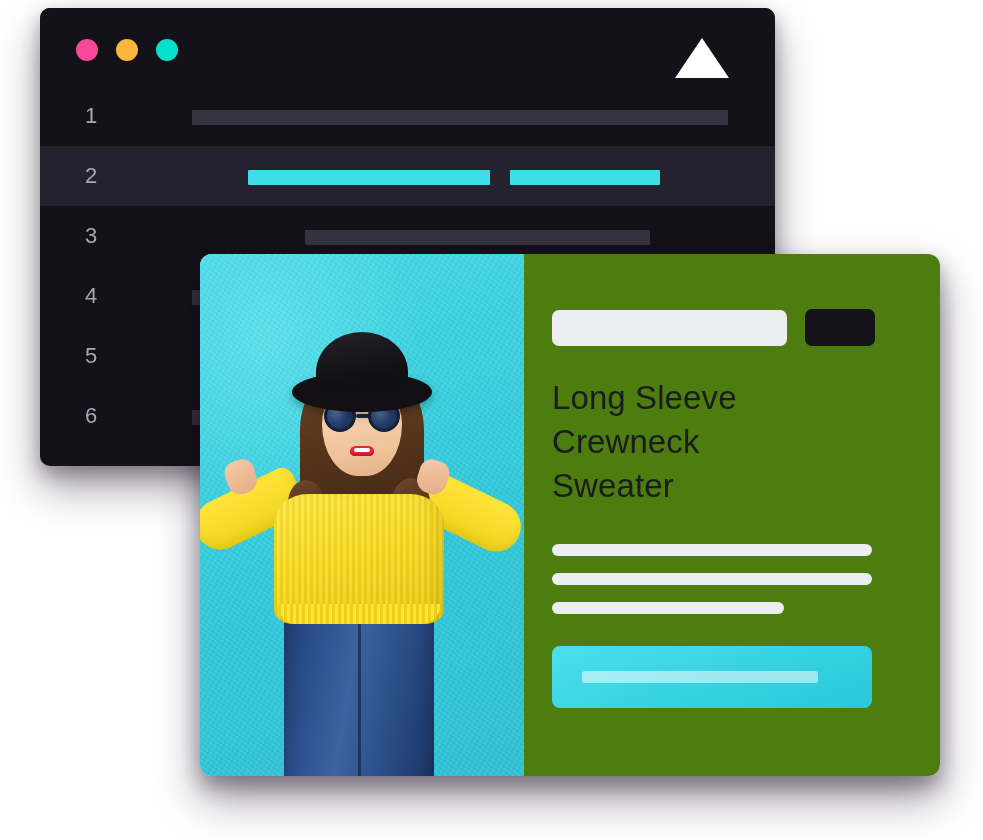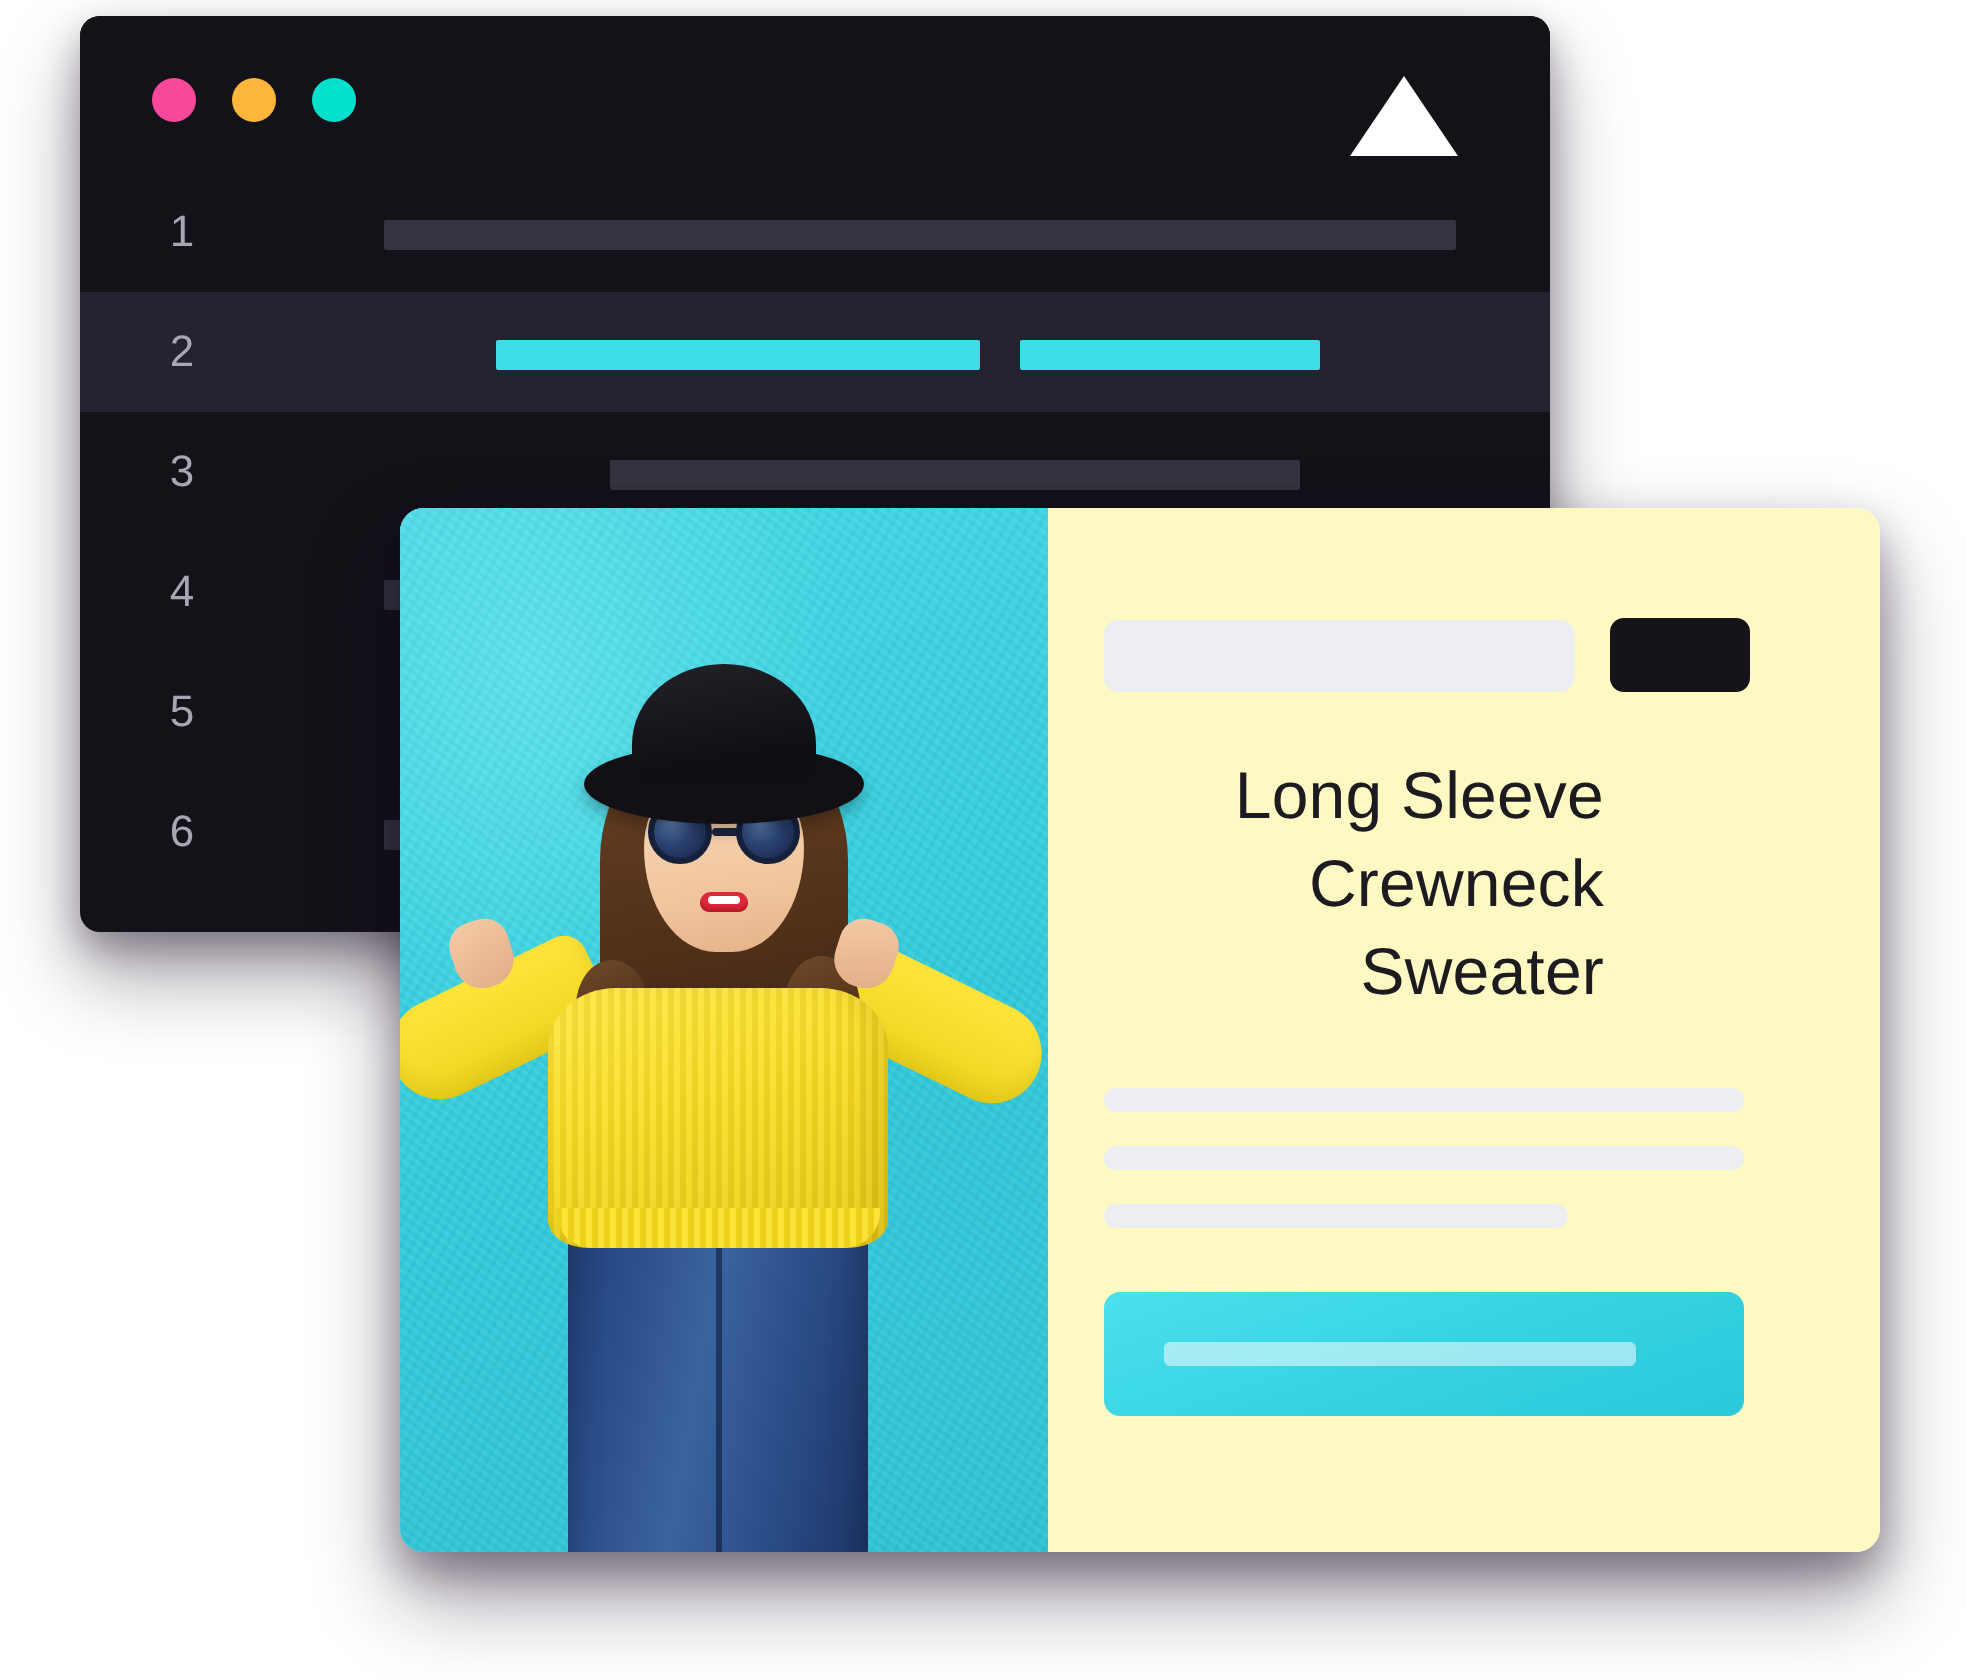--- a/index.html
+++ b/index.html
@@ -280,23 +280,22 @@
     width: 92px; height: 62px;
     background: linear-gradient(170deg, #242229 0%, #100F13 70%);
     border-radius: 46px 46px 18px 18px / 40px 40px 12px 12px;
   }
 
   
   #product-detail {
     position: relative;
     width: 416px;
     height: 522px;
-    background: #fef9c3;
+    background: #4d7c0f;
     flex: none;
-    text-align: right;
   }
   #detail-toolbar {
     position: absolute;
     left: 28px; top: 55px;
     display: flex;
     align-items: center;
     gap: 18px;
   }
   #search-bar {
     width: 235px;

